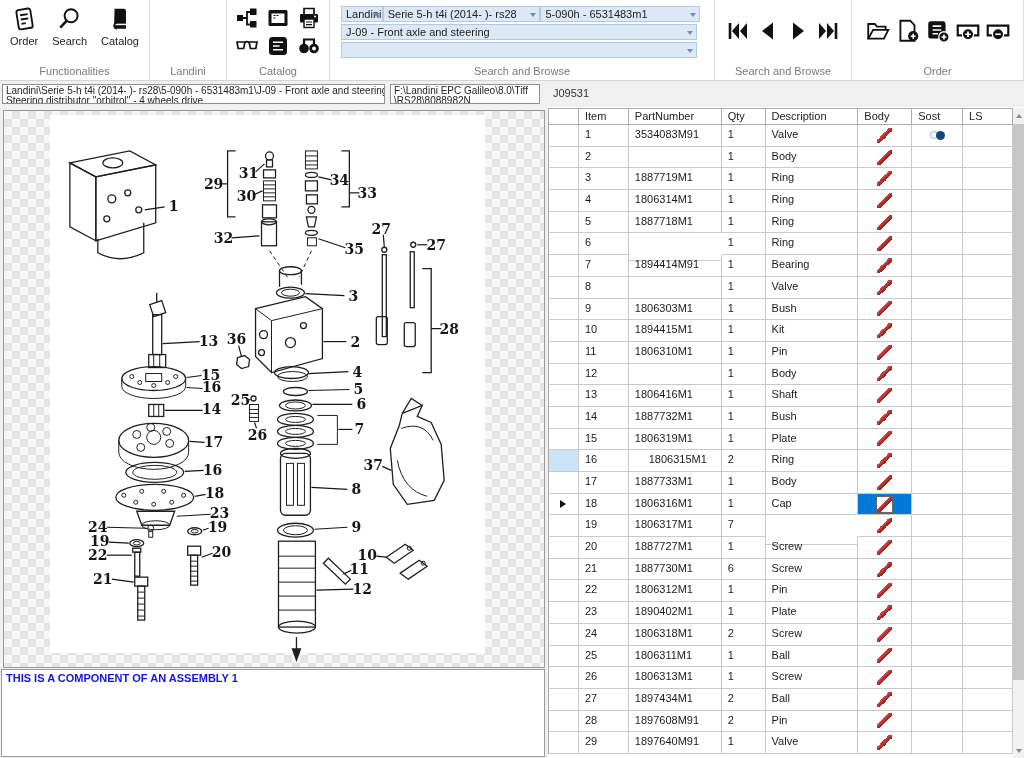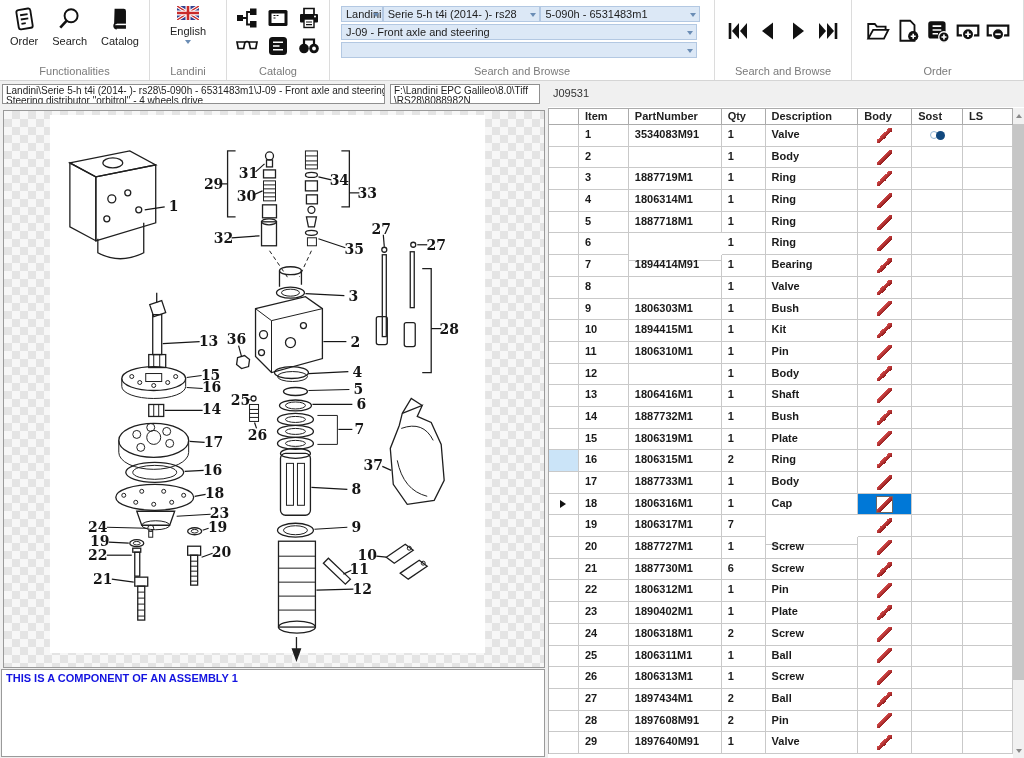--- a/index.html
+++ b/index.html
@@ -55,21 +55,21 @@
   .diagram-panel svg { display:block; }
   .callout { font:bold 14px "DejaVu Serif", serif; fill:#161616; }
   .leader { stroke:#161616; stroke-width:1.2; }
   .note-box { position:absolute; left:1px; top:669px; width:544px; height:88px;
     background:#fff; border:1px solid #9a9a9a; padding:2px 4px;
     color:#1414e0; font-weight:bold; font-size:11px; }
   
   .table-wrap { position:absolute; left:548px; top:107px; width:476px; height:651px;
     background:#fff; }
   .grid { position:absolute; left:0; top:1px; width:465px; border-left:1px solid #ababab;
-    border-top:1px solid #ababab;font-weight:bold; }
+    border-top:1px solid #ababab; }
   .hrowg { display:flex; height:16px; }
   .hcell { border-right:1px solid #ababab; border-bottom:1px solid #ababab;
     font-size:11px; color:#222; padding:1px 0 0 6px; background:#fff; white-space:nowrap; overflow:hidden;}
   .trow { display:flex; height:21.7px; }
   .tcell { border-right:1px solid #c9c9c9; border-bottom:1px solid #c9c9c9;
     font-size:11px; padding:3px 0 0 6px; white-space:nowrap; overflow:hidden;
     display:block; }
   .cc { display:flex; align-items:center; justify-content:center; padding:0; }
   .selcell { background:#fff; }
   .selcell.hl { background:#cbe4f8; }
@@ -129,33 +129,20 @@
               <path d="M9,21 a2.5,2.5 0 0 1 0,-5" fill="none" stroke="#111" stroke-width="1.4"></path>
             </svg>
         </span>
         <span class="biglabel">Catalog</span>
       </div>
     </div>
     <div class="glabel">Functionalities</div>
   </div>
 
   <div class="rgroup g-lang">
-    <div class="langbtn">
-      <span>
-        <svg width="22" height="14" viewBox="0 0 22 14">
-            <rect width="22" height="14" fill="#33418f"></rect>
-            <path d="M0,0 L22,14 M22,0 L0,14" stroke="#fff" stroke-width="3.4"></path>
-            <path d="M0,0 L22,14 M22,0 L0,14" stroke="#c92a2a" stroke-width="1.4"></path>
-            <path d="M11,0 V14 M0,7 H22" stroke="#fff" stroke-width="5"></path>
-            <path d="M11,0 V14 M0,7 H22" stroke="#c92a2a" stroke-width="2.6"></path>
-          </svg>
-      </span>
-      <span class="biglabel">English</span>
-      <span class="caret"></span>
-    </div>
     <div class="glabel">Landini</div>
   </div>
 
   <div class="rgroup g-cat">
     <div class="cat-grid">
       <span class="sbtn">
         <svg width="24" height="24" viewBox="0 0 24 24">
             <rect x="2" y="9" width="6" height="6" fill="#111"></rect>
             <rect x="15" y="2.5" width="6.5" height="6.5" fill="#111"></rect>
             <rect x="15" y="15" width="6.5" height="6.5" fill="#111"></rect>
@@ -754,21 +741,21 @@
           <div class="tcell " style="width: 93px;">Plate</div>
           <div class="tcell cc" style="width: 54px;">
             <div class="pen-icon"></div>
           </div>
           <div class="tcell cc" style="width: 51px;"></div>
           <div class="tcell " style="width: 50px;"></div>
         </div>
         <div class="trow">
           <div class="tcell cc selcell hl" style="width: 30px;"></div>
           <div class="tcell " style="width: 50px;">16</div>
-          <div class="tcell " style="width: 93px;">1806315M1</div>
+          <div class="tcell " style="width: 93px; text-align: center;">1806315M1</div>
           <div class="tcell " style="width: 44px;">2</div>
           <div class="tcell " style="width: 93px;">Ring</div>
           <div class="tcell cc" style="width: 54px;">
             <div class="pen-icon"></div>
           </div>
           <div class="tcell cc" style="width: 51px;"></div>
           <div class="tcell " style="width: 50px;"></div>
         </div>
         <div class="trow">
           <div class="tcell cc selcell" style="width: 30px;"></div>

